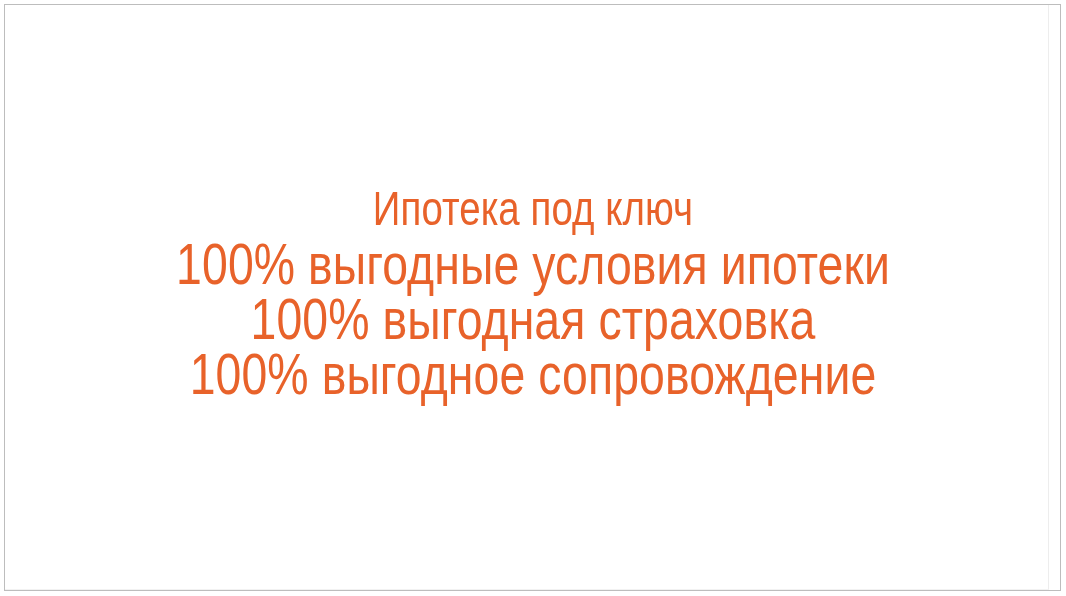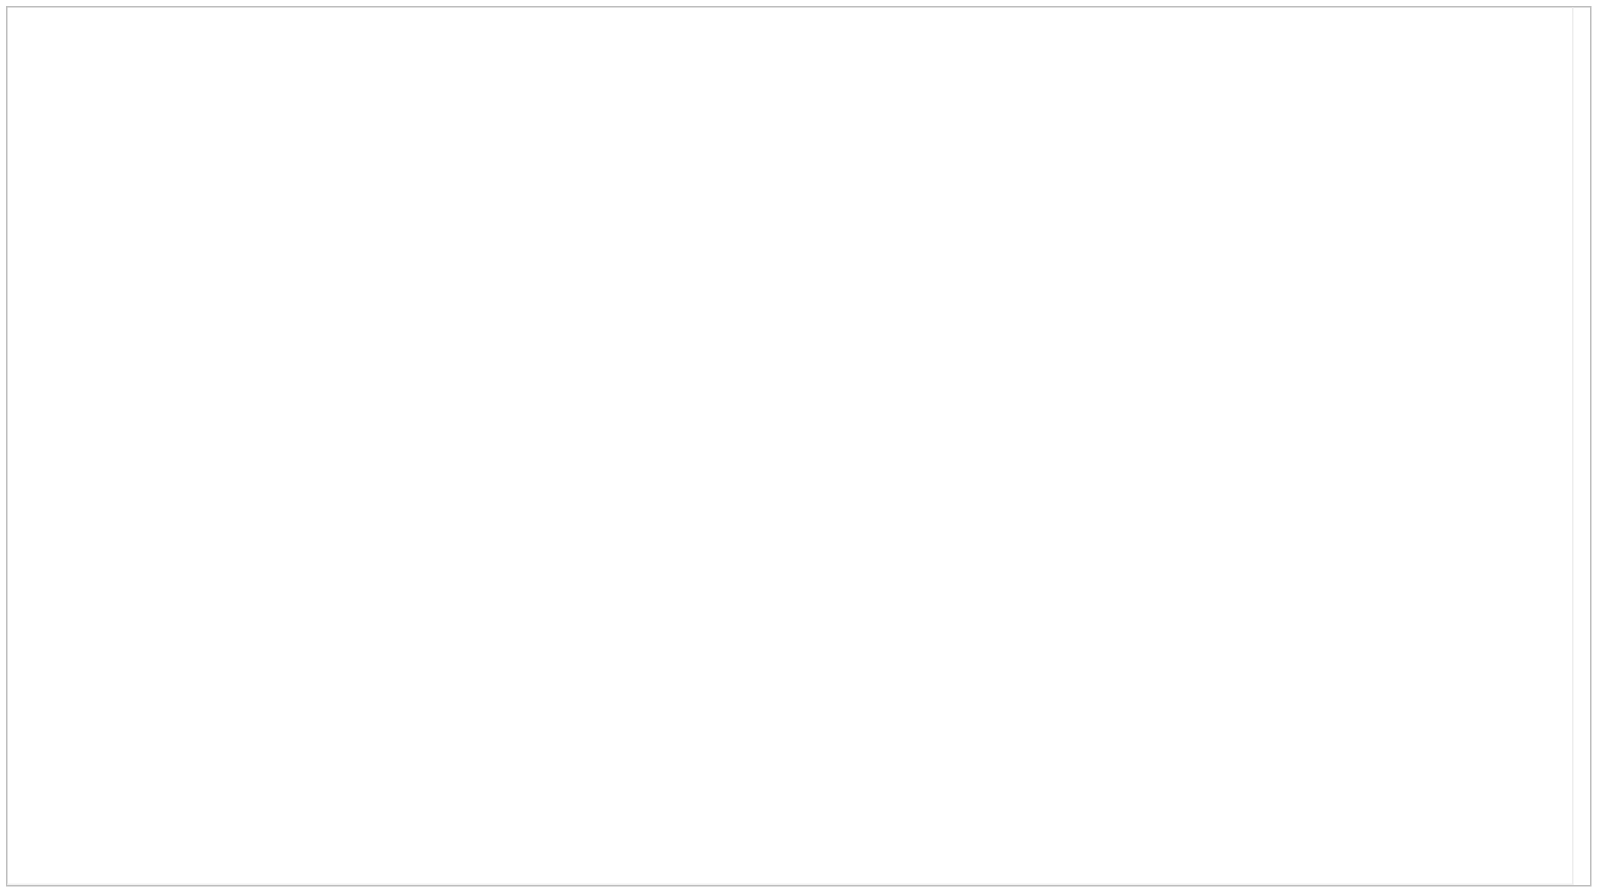--- a/index.html
+++ b/index.html
@@ -84,14 +84,20 @@
   }
 </style>
 </head>
 <body>
 
 <div class="slide-canvas">
 
   <div class="slide-frame"></div>
   <div class="slide-frame-inner"></div>
 
+  <div class="headline-block">
+    <span class="headline-line headline-line--lead">Ипотека под ключ</span>
+    <span class="headline-line headline-line--claim">100% выгодные условия ипотеки</span>
+    <span class="headline-line headline-line--claim">100% выгодная страховка</span>
+    <span class="headline-line headline-line--claim">100% выгодное сопровождение</span>
+  </div>
 
 </div>
 
 </body></html>

